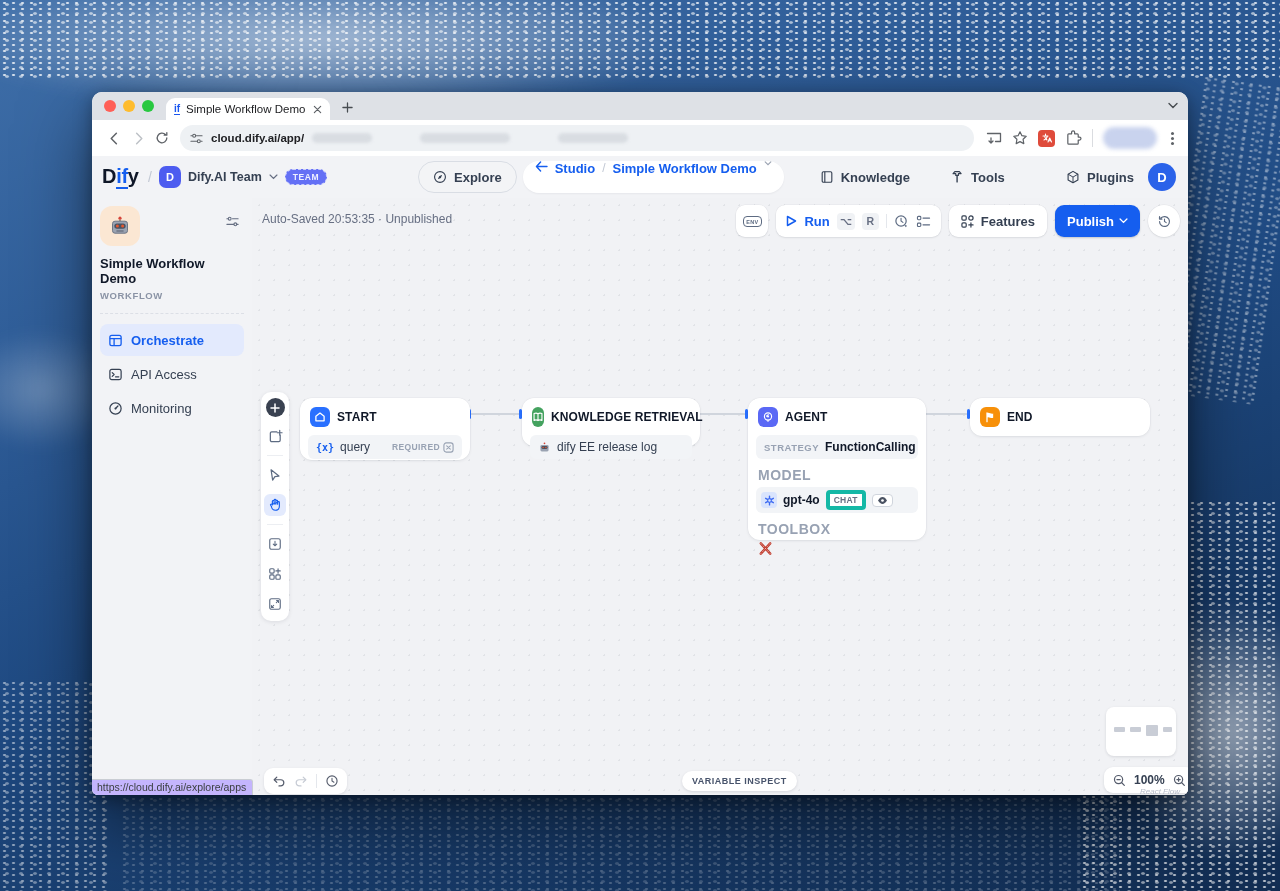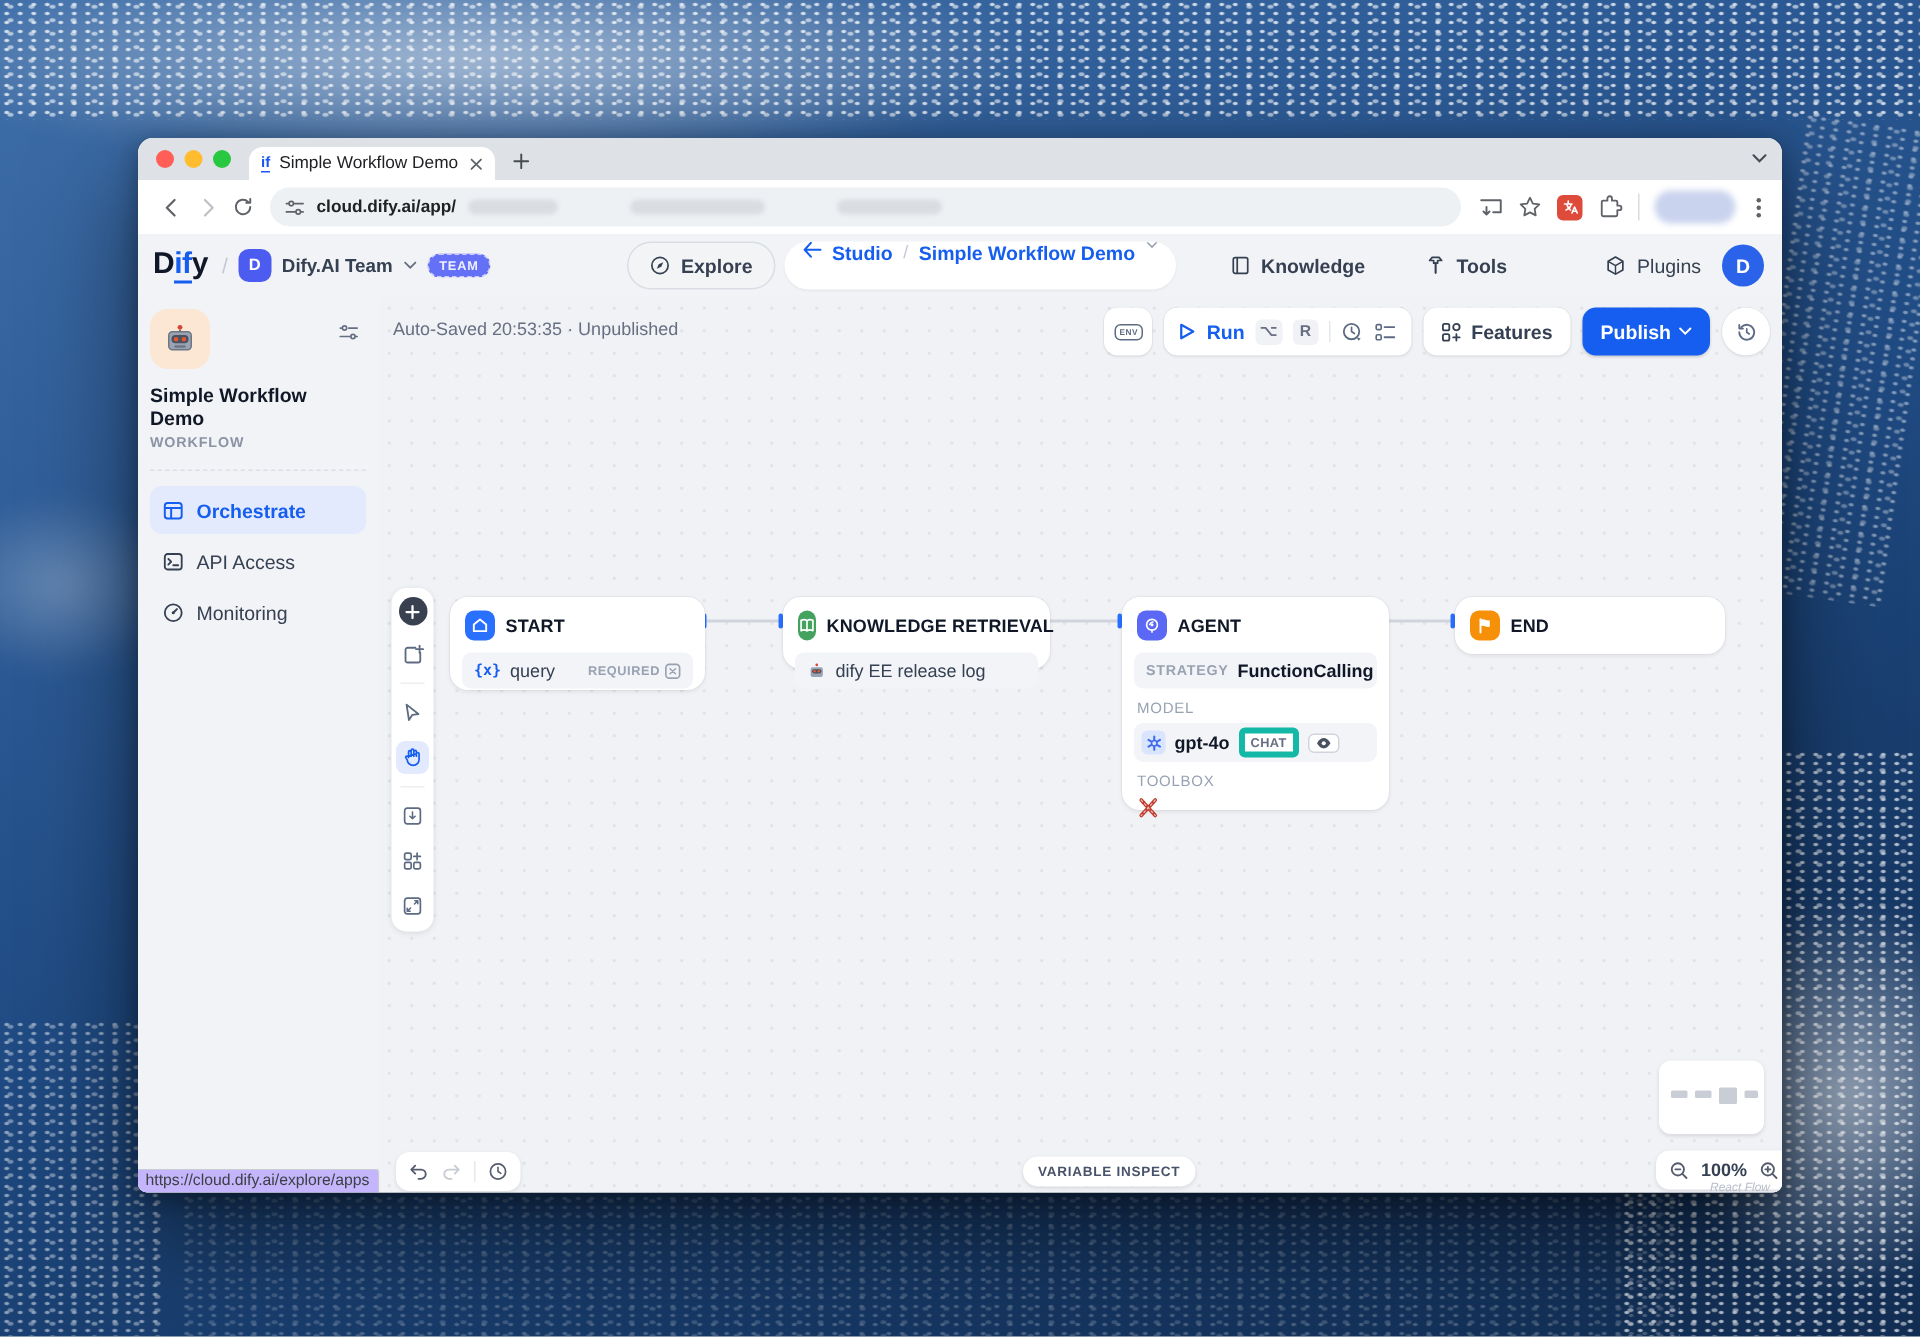--- a/index.html
+++ b/index.html
@@ -40,21 +40,21 @@
   .ws-name{font-size:12.5px;font-weight:600;color:#354052}
   .badge-team{height:16px;padding:0 7px;border-radius:8px;background:#6470f5;border:1px dashed rgba(255,255,255,.65);color:#eef0ff;font-size:8.5px;font-weight:800;letter-spacing:.6px;display:flex;align-items:center}
   .center-nav{position:absolute;left:326px;top:5px;display:flex;align-items:center;gap:6px}
   .btn-explore{height:32px;padding:0 14px;border-radius:16px;background:#f3f4f6;border:.5px solid #d9dde4;display:flex;align-items:center;gap:7px;font-size:13px;font-weight:600;color:#354052}
   .pill-breadcrumb{height:32px;padding:0 12px;border-radius:16px;background:#fff;display:flex;align-items:flex-start;gap:7px;box-shadow:0 1px 2px rgba(16,24,40,.05)}
   .bc-studio{color:#155eef;font-size:13px;font-weight:600}
   .bc-slash{color:#c2c8d4;font-size:12px}
   .bc-app{color:#155eef;font-size:13px;font-weight:700}
   .nav-plain{height:32px;padding:0 12px;border-radius:16px;display:flex;align-items:center;gap:7px;font-size:13px;font-weight:600;color:#354052}
   .hdr-right{position:absolute;right:12px;top:7px;display:flex;align-items:center;gap:14px}
-  .plugins{display:flex;align-items:center;gap:7px;font-size:13px;font-weight:400;color:#354052}
+  .plugins{display:flex;align-items:center;gap:7px;font-size:13px;font-weight:700;color:#354052}
   .user-avatar{width:28px;height:28px;border-radius:50%;background:#2a62e9;color:#fff;font-size:13px;font-weight:700;display:flex;align-items:center;justify-content:center}
   
   .sidebar{position:absolute;left:0;top:42px;width:160px;bottom:0;padding:8px 8px 0 8px}
   .app-tile{width:40px;height:40px;border-radius:12px;background:#fbe7d3;display:flex;align-items:center;justify-content:center}
   .sb-gear{position:absolute;right:12px;top:16px;color:#676f83}
   .app-title{margin-top:10px;font-size:13px;font-weight:700;color:#101828}
   .app-type{margin-top:4px;font-size:9.5px;font-weight:600;letter-spacing:.6px;color:#8a93a5}
   .sb-divider{margin:12px 0 10px 0;border-top:1px dashed #dcdfe6}
   .sb-item{height:32px;border-radius:8px;display:flex;align-items:center;gap:8px;padding:0 8px;font-size:13px;font-weight:500;color:#354052;margin-bottom:2px}
   .sb-item.active{background:#e3eafd;color:#155eef;font-weight:700}
@@ -82,21 +82,21 @@
   .node-head{display:flex;align-items:center;gap:7px;padding:9px 12px 8px 10px}
   .node-ico{width:20px;height:20px;border-radius:6px;display:flex;align-items:center;justify-content:center}
   .node-title{font-size:12px;font-weight:700;color:#101828;letter-spacing:.1px;white-space:nowrap}
   .node-body{padding:0 8px 8px 8px}
   .gray-row{background:#f2f4f7;border-radius:6px;min-height:24px;display:flex;align-items:center;padding:0 8px;gap:6px}
   .vx{color:#155eef;font-size:10px;font-weight:700;font-family:"DejaVu Sans Mono",monospace}
   .var-name{font-size:12px;color:#354052;flex:1}
   .req{font-size:8.5px;font-weight:700;letter-spacing:.4px;color:#98a2b3;display:flex;align-items:center;gap:3px}
   .kv-label{font-size:9.5px;font-weight:700;letter-spacing:.5px;color:#98a2b3}
   .kv-value{font-size:12px;font-weight:600;color:#101828;margin-left:auto}
-  .sec-label{font-size:10px;font-weight:400;letter-spacing:.5px;color:#98a2b3;margin:8px 2px 4px 2px}
+  .sec-label{font-size:14px;font-weight:700;letter-spacing:.5px;color:#98a2b3;margin:8px 2px 4px 2px}
   .model-ico{width:16px;height:16px;border-radius:4px;background:#d9e4fd;display:flex;align-items:center;justify-content:center}
   .model-name{font-size:12px;font-weight:600;color:#101828}
   .chip{border:4px solid #14b8a6;border-radius:4px;padding:1px 4px;font-size:8.5px;font-weight:700;color:#676f83;letter-spacing:.3px;background:#fff}
   .chip-ico{border:1px solid #d0d5dd;border-radius:4px;padding:1px 4px;background:#fff;display:flex;align-items:center}
   .edge{position:absolute;height:1.5px;background:#d0d5dd}
   .handle{position:absolute;width:3px;height:10px;border-radius:2px;background:#2970ff}
   
   .bl-pill{position:absolute;left:12px;top:570px;height:26px;background:#fff;border-radius:9px;box-shadow:0 1px 3px rgba(16,24,40,.1);display:flex;align-items:center;padding:0 8px;gap:8px}
   .vi-pill{position:absolute;left:430px;top:573px;height:20px;background:#fff;border-radius:10px;box-shadow:0 1px 3px rgba(16,24,40,.12);display:flex;align-items:center;padding:0 10px;font-size:9px;font-weight:700;letter-spacing:.5px;color:#47536b}
   .minimap{position:absolute;left:854px;top:509px;width:70px;height:49px;background:#fff;border-radius:8px;box-shadow:0 1px 3px rgba(16,24,40,.12);overflow:hidden}

